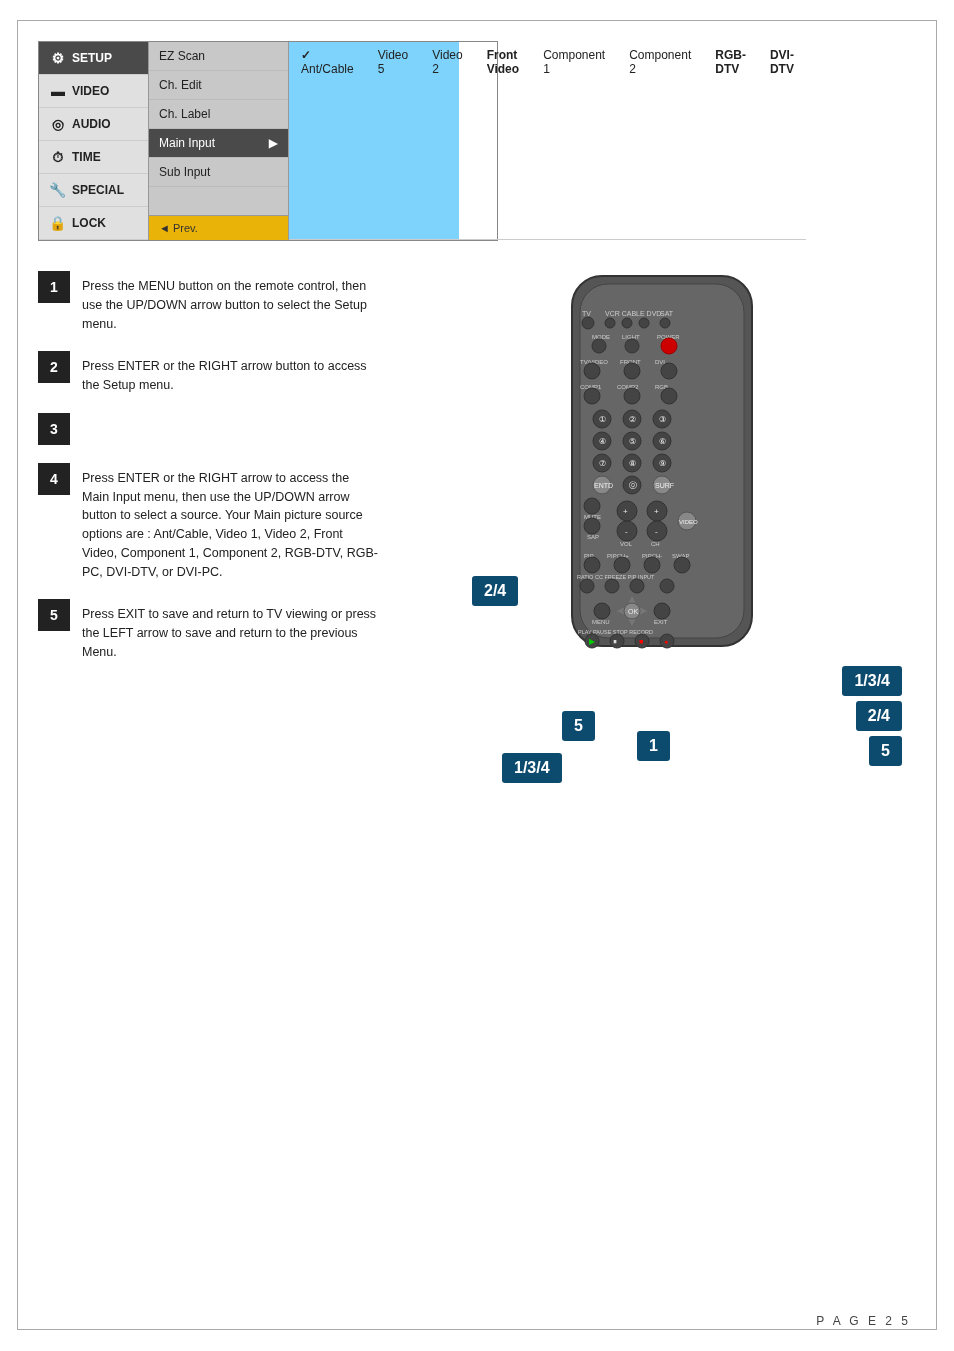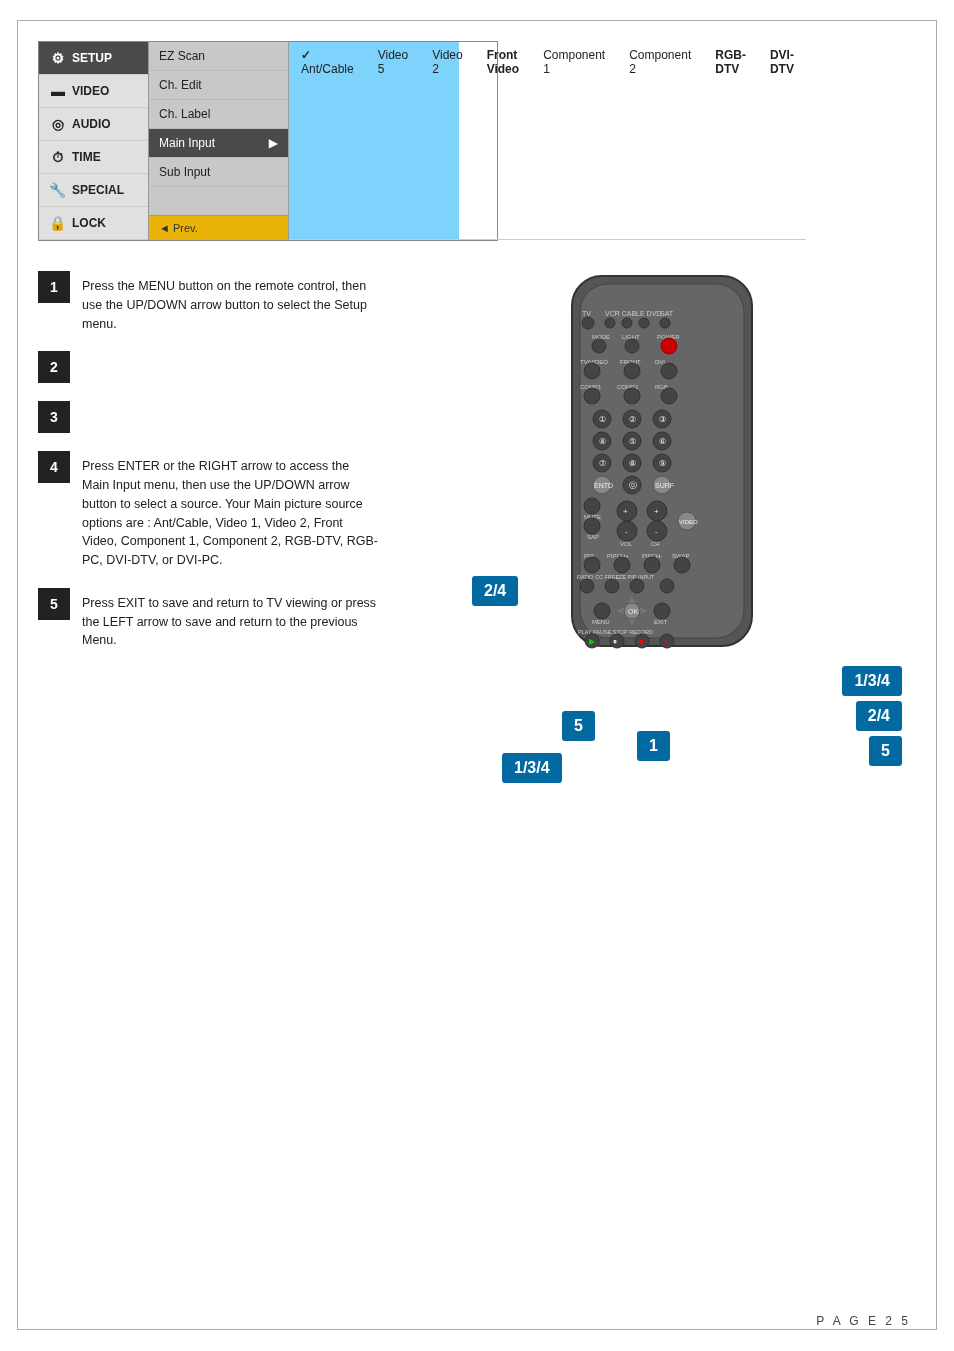--- a/index.html
+++ b/index.html
@@ -171,21 +171,21 @@
     }
     .remote-wrapper {
       position: relative;
       width: 360px;
       height: 600px;
     }
 
     
     .remote-label {
       position: absolute;
-      background: #0369a1;
+      background: #0c4a6e;
       color: #fff;
       font-weight: bold;
       font-size: 16px;
       padding: 6px 12px;
       border-radius: 3px;
     }
     .label-24-left { left: -10px; top: 305px; }
     .label-134-right { right: -60px; top: 395px; }
     .label-24-right { right: -60px; top: 430px; }
     .label-5-right { right: -60px; top: 465px; }
@@ -281,20 +281,21 @@
 
     <div class="steps-list">
 
       <div class="step-row">
         <div class="step-num">1</div>
         <div class="step-text">Press the MENU button on the remote control, then use the UP/DOWN arrow button to select the Setup menu.</div>
       </div>
 
       <div class="step-row">
         <div class="step-num">2</div>
+        <div class="step-text">Press ENTER or the RIGHT arrow button to access the Setup menu.</div>
       </div>
 
       <div class="step-row">
         <div class="step-num">3</div>
       </div>
 
       <div class="step-row">
         <div class="step-num">4</div>
         <div class="step-text">Press ENTER or the RIGHT arrow to access the Main Input menu, then use the UP/DOWN arrow button to select a source. Your Main picture source options are : Ant/Cable, Video 1, Video 2, Front Video, Component 1, Component 2, RGB-DTV, RGB-PC, DVI-DTV, or DVI-PC.</div>
       </div>

